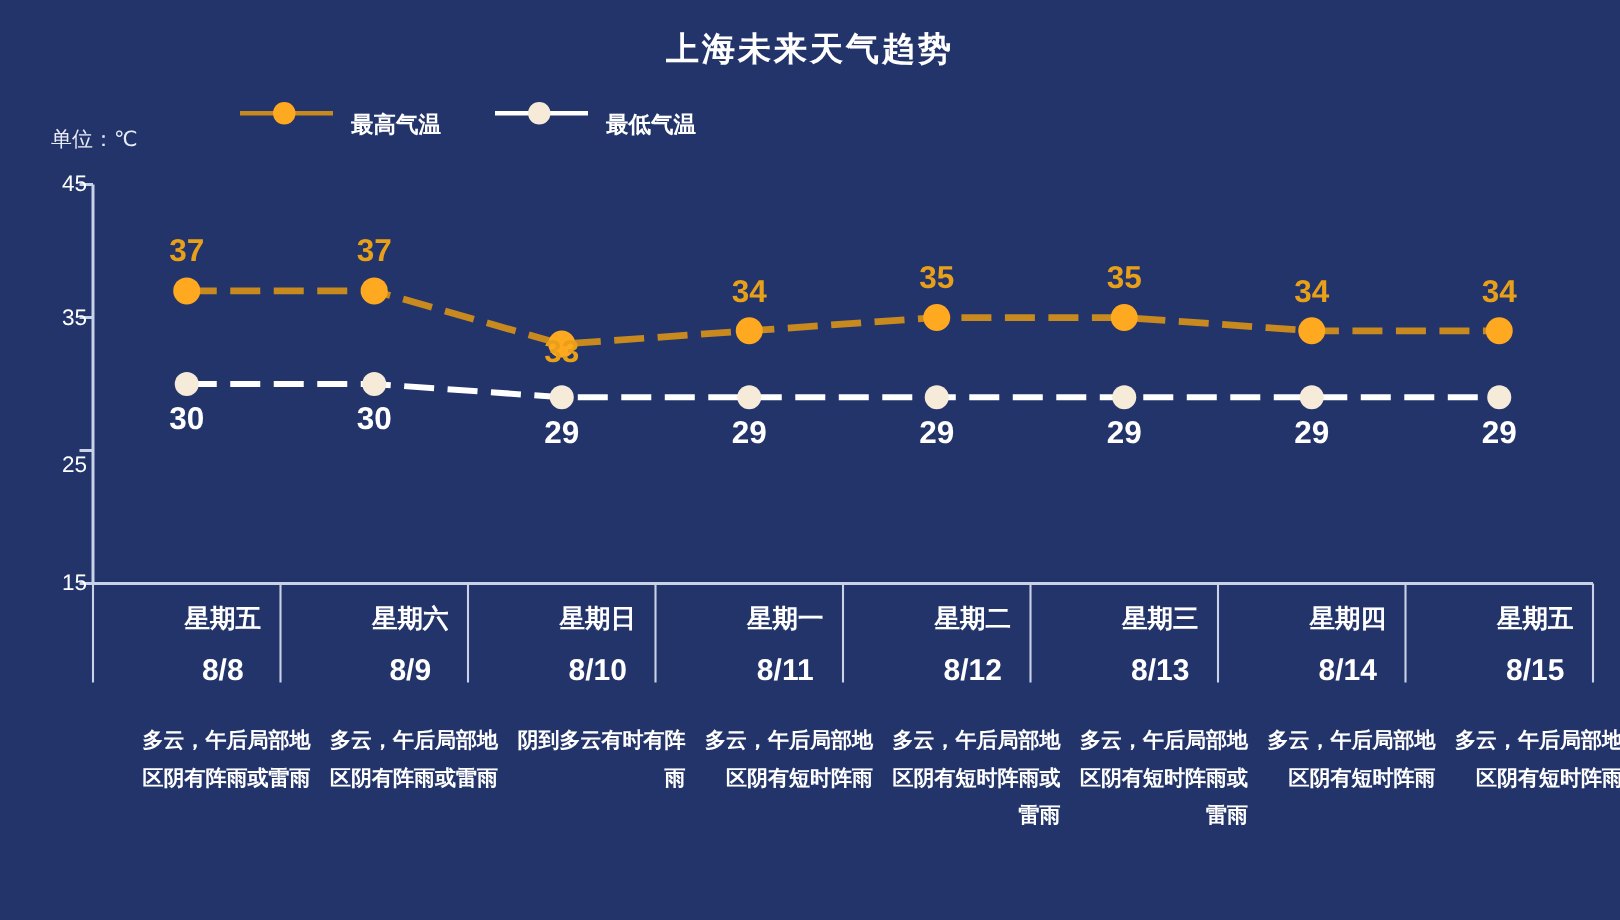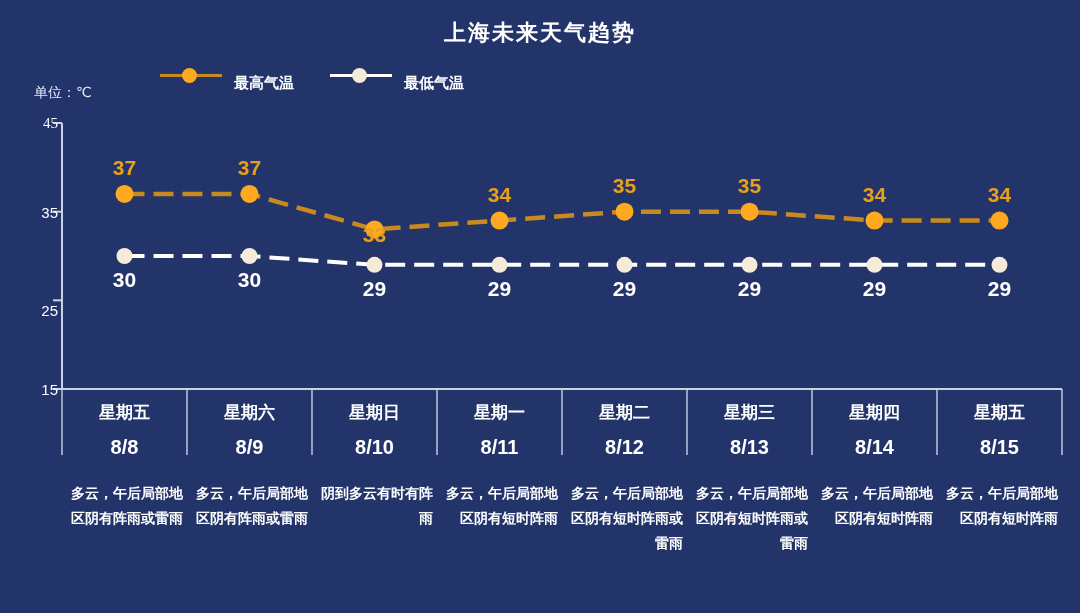--- a/index.html
+++ b/index.html
@@ -114,20 +114,21 @@
     position: absolute;
     left: 0;
     top: 389px;
     width: 1080px;
     height: 224px;
   }
   .day-col {
     position: absolute;
     top: 0;
     text-align: center;
+    margin-left: 24px;
   }
   .day-name {
     margin-top: 12px;
     color: #ffffff;
     font-size: 17px;
     font-weight: bold;
   }
   .day-date {
     margin-top: 12px;
     color: #ffffff;
@@ -198,21 +199,21 @@
       <circle cx="249.5" cy="256" r="8" fill="#f6ead8"></circle>
       <circle cx="374.5" cy="264.8666666666667" r="8" fill="#f6ead8"></circle>
       <circle cx="499.5" cy="264.8666666666667" r="8" fill="#f6ead8"></circle>
       <circle cx="624.5" cy="264.8666666666667" r="8" fill="#f6ead8"></circle>
       <circle cx="749.5" cy="264.8666666666667" r="8" fill="#f6ead8"></circle>
       <circle cx="874.5" cy="264.8666666666667" r="8" fill="#f6ead8"></circle>
       <circle cx="999.5" cy="264.8666666666667" r="8" fill="#f6ead8"></circle>
     </svg>
 
   <div id="yticks">
-      <div class="ytick-label" style="top: 123px; font-family: Liberation Serif, serif;">45</div>
+      <div class="ytick-label" style="top: 123px;">45</div>
       <div class="ytick-label" style="top: 211.667px;">35</div>
       <div class="ytick-label" style="top: 310px;">25</div>
       <div class="ytick-label" style="top: 389px;">15</div>
     </div>
 
   <div id="ptlabels">
       <div class="pt-label high" style="left: 124.5px; top: 155.933px;">37</div>
       <div class="pt-label high" style="left: 249.5px; top: 155.933px;">37</div>
       <div class="pt-label high" style="left: 374.5px; top: 191.4px; margin-top: 32px;">33</div>
       <div class="pt-label high" style="left: 499.5px; top: 182.533px;">34</div>

